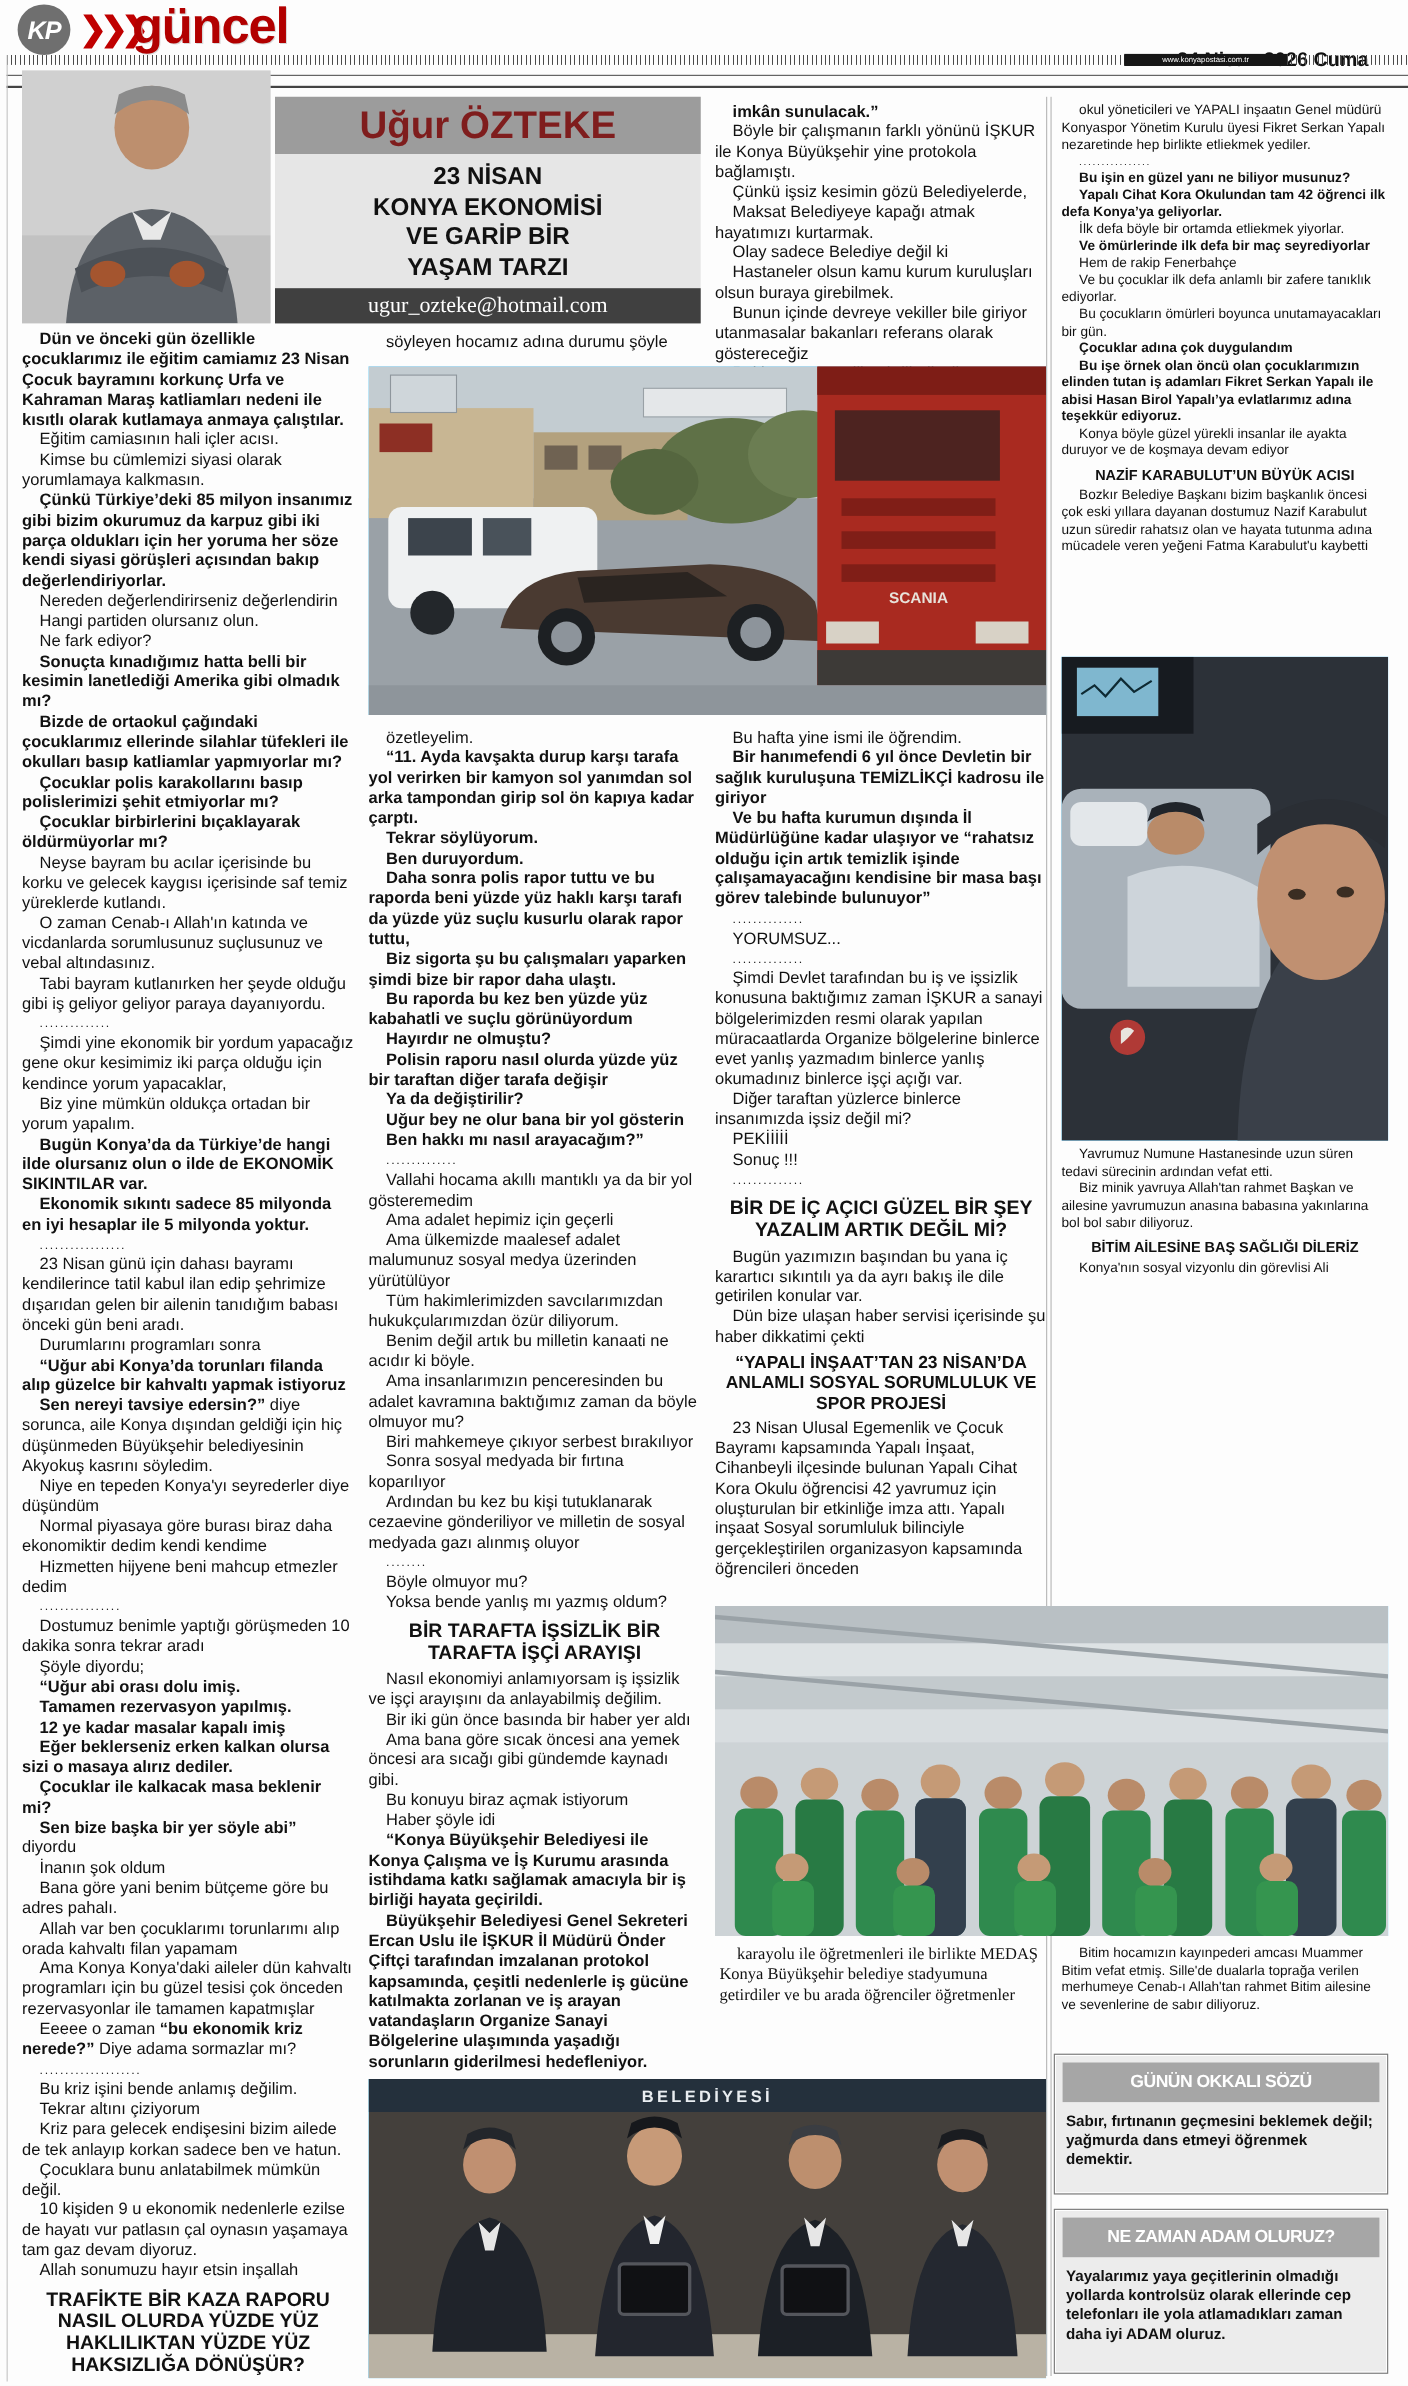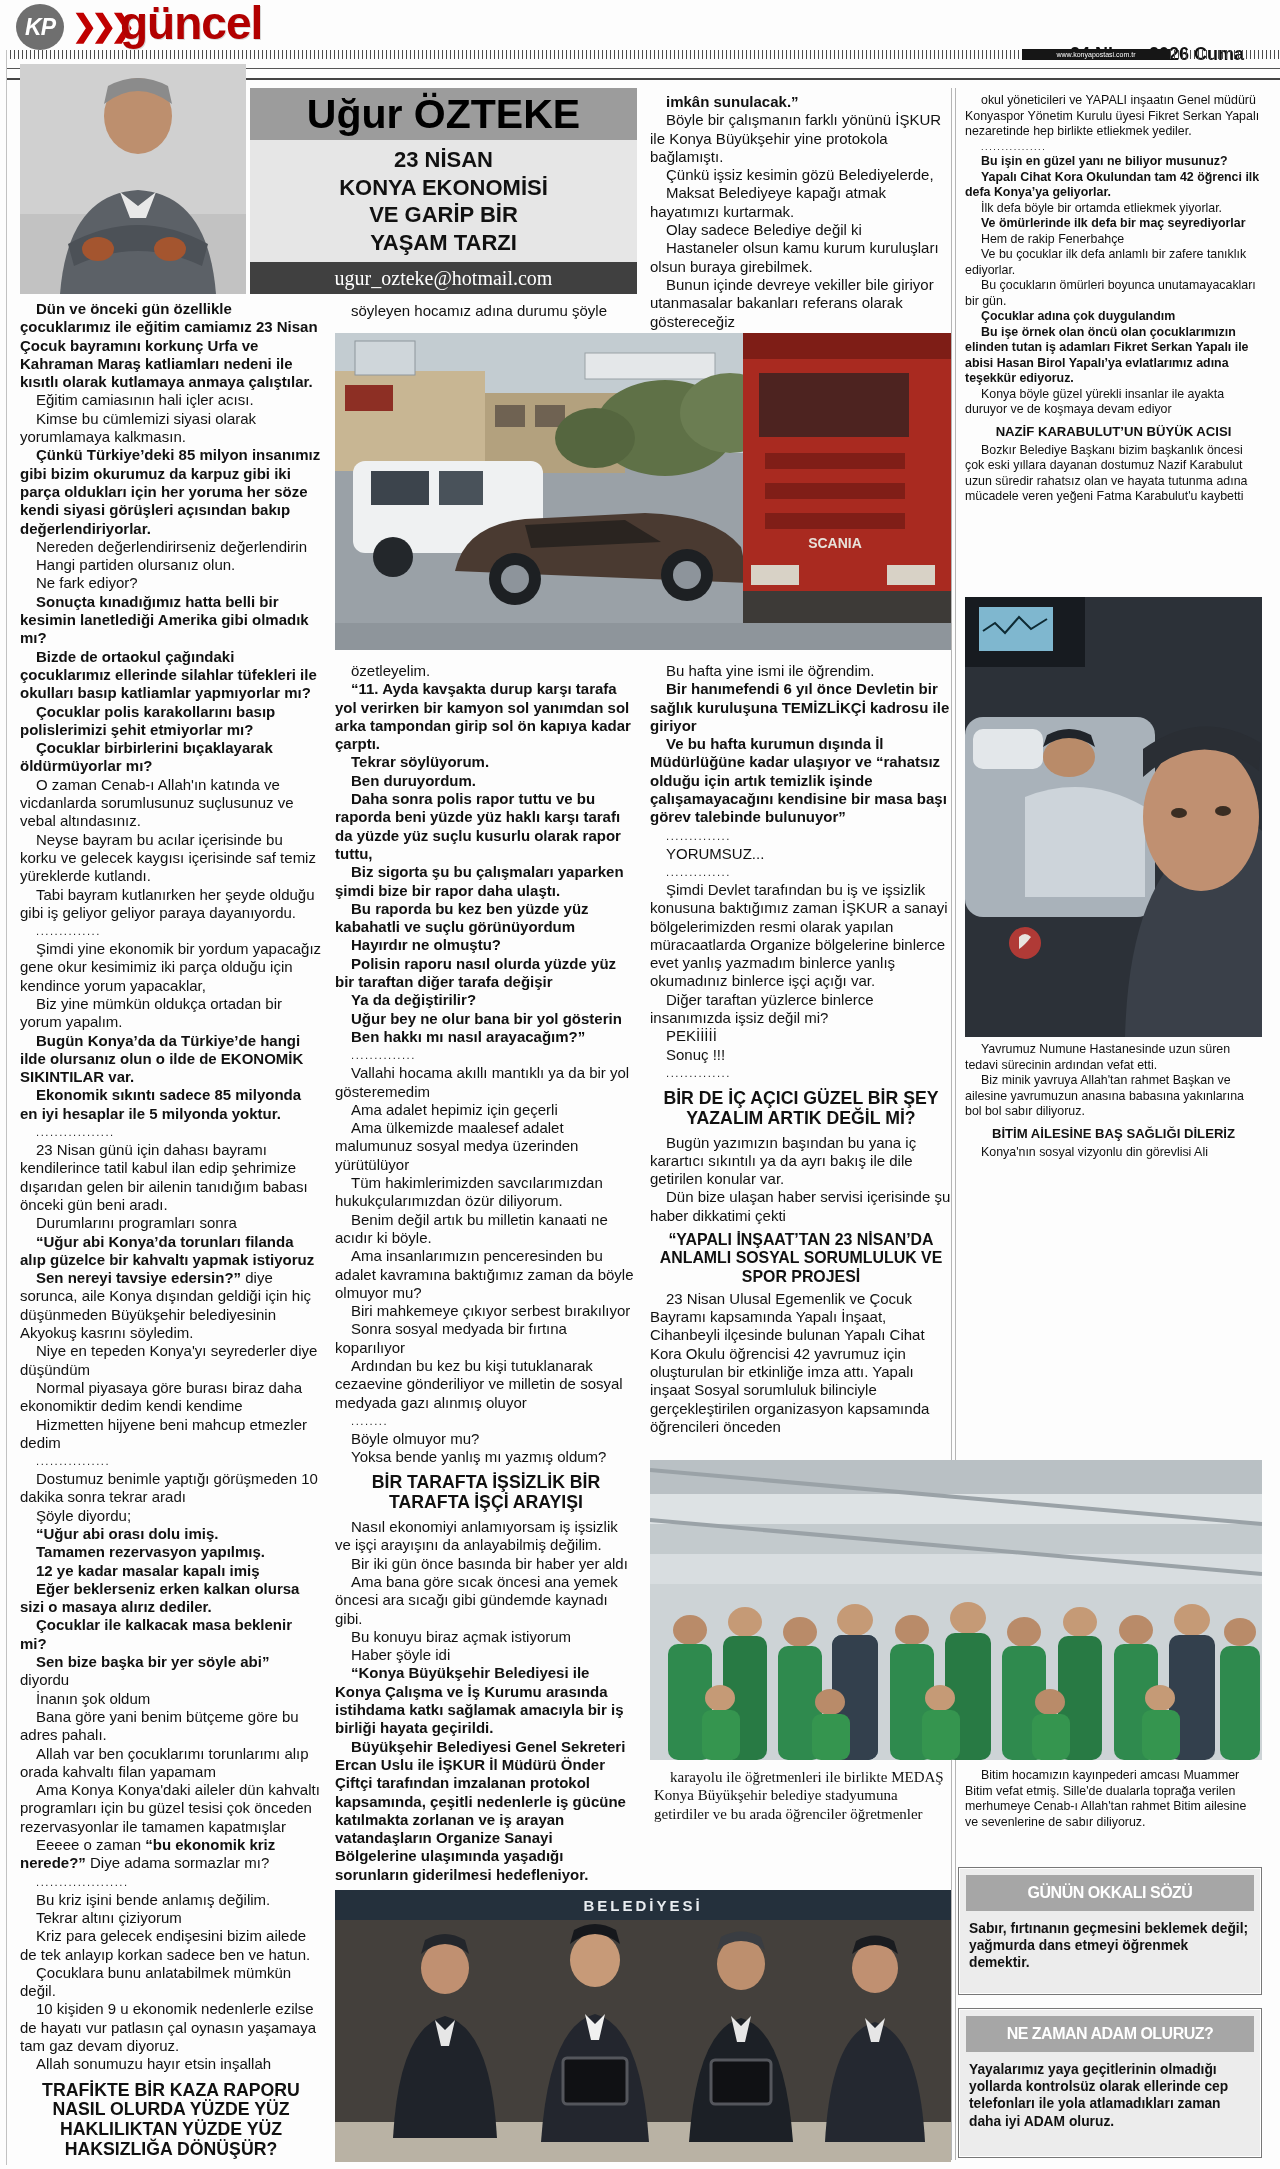--- a/index.html
+++ b/index.html
@@ -20,21 +20,21 @@
            color:#fff;font-size:7px;text-align:center;line-height:11px;}
   .rule1{position:absolute;left:6px;right:6px;top:68px;height:1px;background:#555;}
   .rule2{position:absolute;left:6px;right:6px;top:78px;height:2px;background:#444;}
   .edgeL{position:absolute;left:6px;top:50px;bottom:4px;width:1px;background:#c2c2c2;}
   .edgeR{position:absolute;right:6px;top:50px;bottom:4px;width:1px;background:#9a9a9a;}
   .vsep1{position:absolute;left:951px;top:88px;height:2072px;width:1px;background:#b5b5b5;}
   .vsep2{position:absolute;left:955px;top:88px;height:2072px;width:1px;background:#b5b5b5;}
   
   .aphoto{position:absolute;left:20px;top:64px;width:226px;height:230px;overflow:hidden;background:#d4d4d4;}
   .abox{position:absolute;left:250px;top:88px;width:387px;height:206px;background:#e6e6e6;}
-  .aname{height:52px;background:#9c9c9c;color:#000000;font-size:41px;font-weight:bold;
+  .aname{height:52px;background:#9c9c9c;color:#7f1d1d;font-size:35px;font-weight:bold;
          display:flex;align-items:center;justify-content:center;letter-spacing:0px;}
   .ahead{height:122px;display:flex;align-items:center;justify-content:center;text-align:center;
          font-size:22px;font-weight:bold;white-space:pre-line;line-height:1.25;}
   .amail{height:32px;background:#404040;color:#fff;font-family:"Liberation Serif",serif;
          font-size:20px;display:flex;align-items:center;justify-content:center;}
   
   .col{position:absolute;overflow:hidden;font-size:15px;line-height:1.22;text-align:left;}
   .col p{margin:0;}
   .col .p,.col .b{text-indent:16px;}
   .col .b{font-weight:bold;}
@@ -100,22 +100,22 @@
       <p class="p">Eğitim camiasının hali içler acısı.</p>
       <p class="p">Kimse bu cümlemizi siyasi olarak yorumlamaya kalkmasın.</p>
       <p class="b">Çünkü Türkiye’deki 85 milyon insanımız gibi bizim okurumuz da karpuz gibi iki parça oldukları için her yoruma her söze kendi siyasi görüşleri açısından bakıp değerlendiriyorlar.</p>
       <p class="p">Nereden değerlendirirseniz değerlendirin</p>
       <p class="p">Hangi partiden olursanız olun.</p>
       <p class="p">Ne fark ediyor?</p>
       <p class="b">Sonuçta kınadığımız hatta belli bir kesimin lanetlediği Amerika gibi olmadık mı?</p>
       <p class="b">Bizde de ortaokul çağındaki çocuklarımız ellerinde silahlar tüfekleri ile okulları basıp katliamlar yapmıyorlar mı?</p>
       <p class="b">Çocuklar polis karakollarını basıp polislerimizi şehit etmiyorlar mı?</p>
       <p class="b">Çocuklar birbirlerini bıçaklayarak öldürmüyorlar mı?</p>
+      <p class="p">Neyse bayram bu acılar içerisinde bu korku ve gelecek kaygısı içerisinde saf temiz yüreklerde kutlandı.</p>
       <p class="p">O zaman Cenab-ı Allah'ın katında ve vicdanlarda sorumlusunuz suçlusunuz ve vebal altındasınız.</p>
-      <p class="p">Neyse bayram bu acılar içerisinde bu korku ve gelecek kaygısı içerisinde saf temiz yüreklerde kutlandı.</p>
       <p class="p">Tabi bayram kutlanırken her şeyde olduğu gibi iş geliyor geliyor paraya dayanıyordu.</p>
       <p class="d">..............</p>
       <p class="p">Şimdi yine ekonomik bir yordum yapacağız gene okur kesimimiz iki parça olduğu için kendince yorum yapacaklar,</p>
       <p class="p">Biz yine mümkün oldukça ortadan bir yorum yapalım.</p>
       <p class="b">Bugün Konya’da da Türkiye’de hangi ilde olursanız olun o ilde de EKONOMİK SIKINTILAR var.</p>
       <p class="b">Ekonomik sıkıntı sadece 85 milyonda en iyi hesaplar ile 5 milyonda yoktur.</p>
       <p class="d">.................</p>
       <p class="p">23 Nisan günü için dahası bayramı kendilerince tatil kabul ilan edip şehrimize dışarıdan gelen bir ailenin tanıdığım babası önceki gün beni aradı.</p>
       <p class="p">Durumlarını programları sonra</p>
       <p class="b">“Uğur abi Konya’da torunları filanda alıp güzelce bir kahvaltı yapmak istiyoruz</p>

